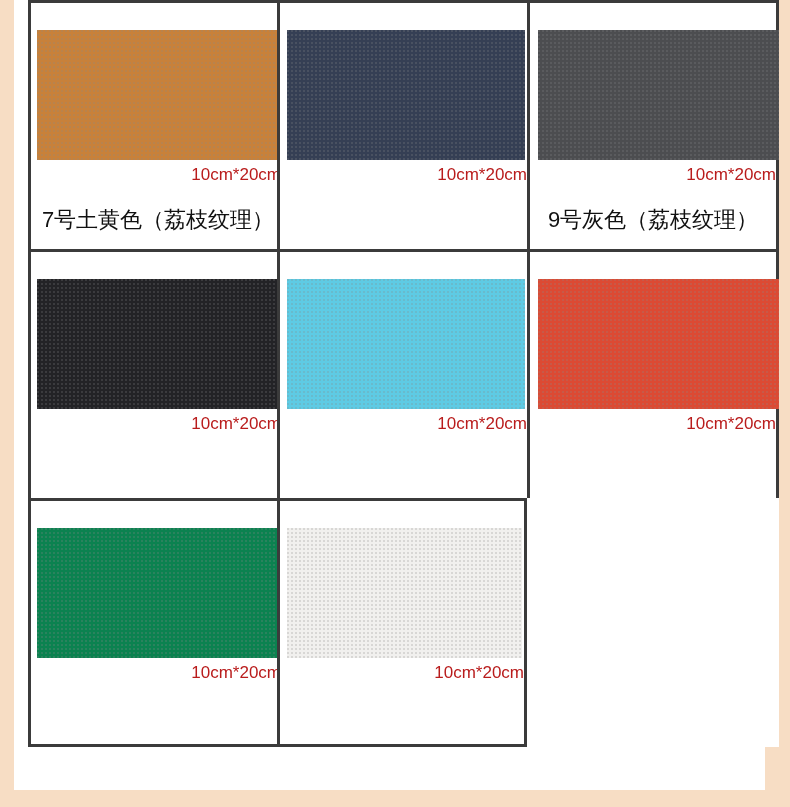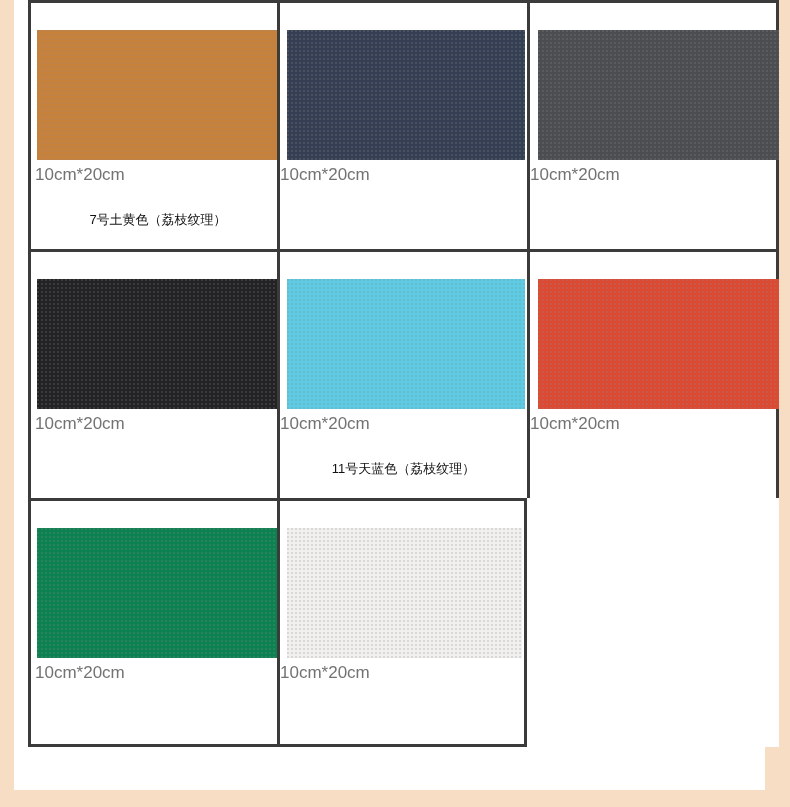--- a/index.html
+++ b/index.html
@@ -93,33 +93,33 @@
     background-position: 0 0, 2px 2px;
     pointer-events: none;
   }
 
   
   .size-label {
     position: absolute;
     top: 160px;
     left: 0;
     width: 100%;
-    text-align: left;
+    text-align: right;
     font-size: 17px;
     line-height: 24px;
-    color: #737373;
+    color: #b91c1c;
     letter-spacing: 0px;
   }
   .name-label {
     position: absolute;
     top: 204px;
     left: 0;
     width: 100%;
     text-align: center;
-    font-size: 13px;
+    font-size: 22px;
     line-height: 26px;
     color: #111111;
   }
   .cell.c1 .size-label,
   .cell.c1 .name-label { padding-left: 4px; }
 </style>
 </head>
 <body>
 
 <div id="page-sheet">
@@ -135,35 +135,35 @@
       </div>
 
       <div class="cell c2">
         <div class="swatch" style="background-color: rgb(53, 63, 84);"></div>
         <div class="size-label">10cm*20cm</div>
       </div>
 
       <div class="cell c3">
         <div class="swatch" style="background-color: rgb(76, 77, 80);"></div>
         <div class="size-label">10cm*20cm</div>
+        <div class="name-label">9号灰色（荔枝纹理）</div>
       </div>
 
     </div>
 
     <div class="grid-row r2">
 
       <div class="cell c1">
         <div class="swatch" style="background-color: rgb(35, 35, 38);"></div>
         <div class="size-label">10cm*20cm</div>
       </div>
 
       <div class="cell c2">
         <div class="swatch" style="background-color: rgb(94, 203, 228);"></div>
         <div class="size-label">10cm*20cm</div>
-        <div class="name-label">11号天蓝色（荔枝纹理）</div>
       </div>
 
       <div class="cell c3">
         <div class="swatch" style="background-color: rgb(220, 74, 51);"></div>
         <div class="size-label">10cm*20cm</div>
       </div>
 
     </div>
 
     <div class="grid-row r3">

